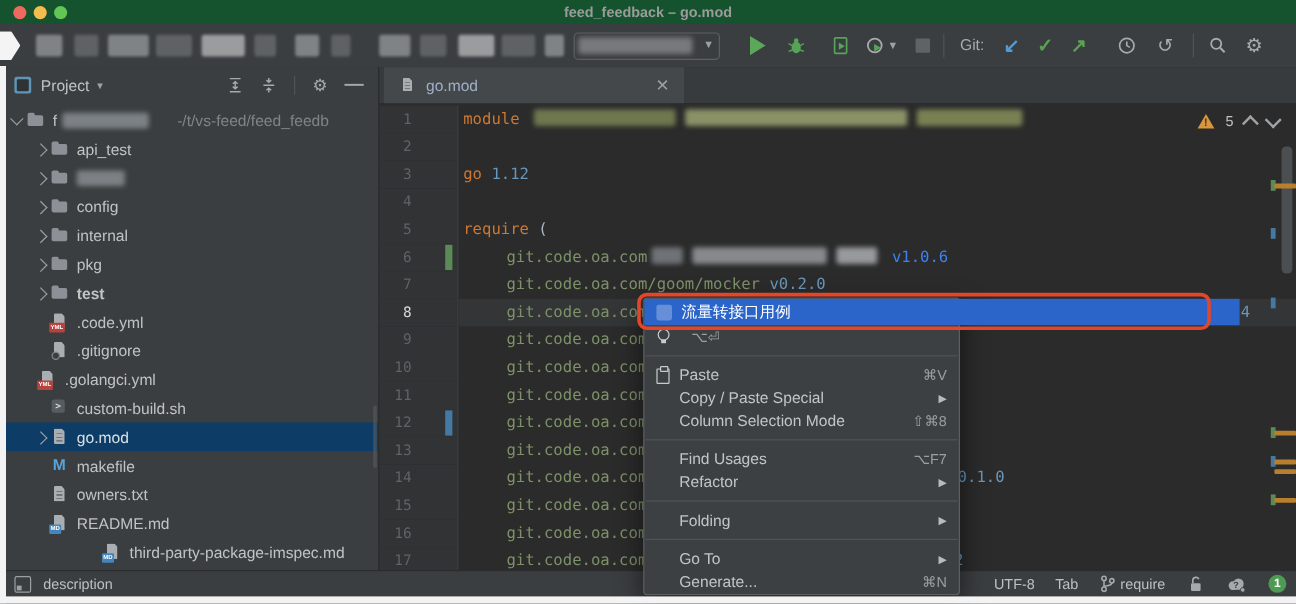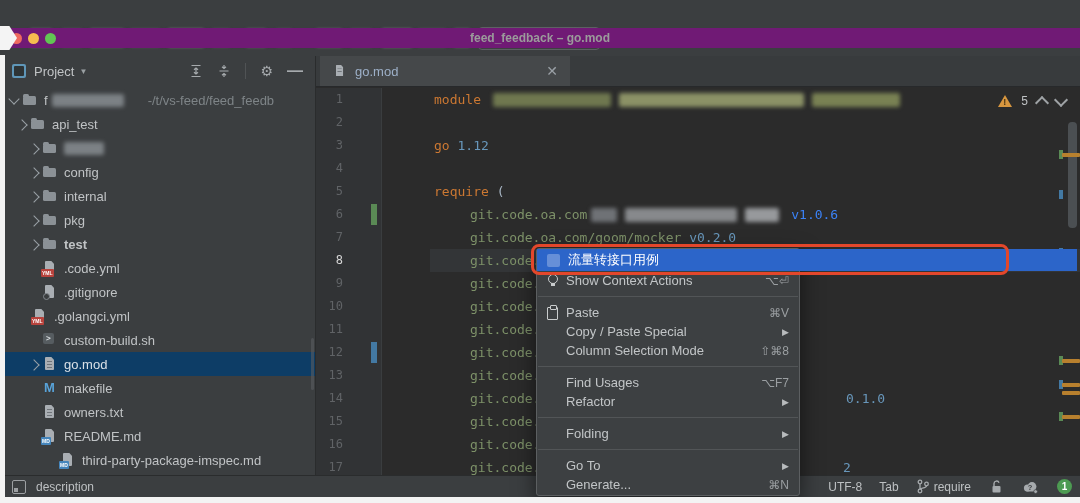--- a/index.html
+++ b/index.html
@@ -1,19 +1,19 @@
 <!DOCTYPE html>
 <html><head>
 <meta charset="utf-8">
 <style>
   html,body{margin:0;padding:0;background:#ffffff;}
   .stage{position:relative;width:1080px;height:503px;background:#3b3e40;overflow:hidden;
          font-family:"Liberation Sans",sans-serif;-webkit-font-smoothing:antialiased;}
   
-  .titlebar{position:absolute;left:0;top:0;right:0;height:20px;background:#701a75;z-index:5;margin-top:28px;}
+  .titlebar{position:absolute;left:0;top:0;right:0;height:20px;background:#14532d;z-index:5;}
   .tl{position:absolute;top:4.5px;width:11px;height:11px;border-radius:50%;}
   .tl.red{left:11px;background:#ee6a5f;} .tl.yel{left:28px;background:#f5bd4f;} .tl.grn{left:45px;background:#62c554;}
   .wtitle{position:absolute;left:0;right:0;top:0;height:20px;line-height:20px;text-align:center;
           font-size:12px;font-weight:bold;color:#9b9b9b;}
   
   .toolbar{position:absolute;left:0;top:20px;right:0;height:36px;background:#3b3e40;z-index:4;}
   .rb{position:absolute;top:9px;height:18px;border-radius:2px;filter:blur(1.5px);}
   .combo{position:absolute;left:478px;top:7px;width:120px;height:21px;border:1px solid #5d6062;border-radius:4px;}
   .combo .fill{position:absolute;left:3px;top:3px;width:95px;height:14px;background:#77797b;border-radius:2px;filter:blur(2px);}
   .combo .arr{position:absolute;right:4px;top:4px;color:#9aa0a3;font-size:9px;}
@@ -80,21 +80,21 @@
   .cup{width:8px;height:8px;border-left:2px solid #9fa3a6;border-top:2px solid #9fa3a6;transform:rotate(45deg);margin-top:3px;}
   .cdown{width:8px;height:8px;border-left:2px solid #9fa3a6;border-top:2px solid #9fa3a6;transform:rotate(225deg);margin-top:-3px;}
   .codewrap{position:absolute;left:0;top:30px;right:0;bottom:0;padding-top:2px;}
   .line{height:23px;display:flex;}
   .gut{width:65px;flex:0 0 65px;position:relative;background:#313335;border-right:1px solid #3a3d3f;}
   .num{position:absolute;right:38px;top:0;color:#606366;font:12px/23px "DejaVu Sans Mono",monospace;}
   .line.cur .num{color:#d6d6d6;}
   .gmark{position:absolute;left:55px;top:1px;width:6px;height:21px;}
   .gmark.green{background:#5a8a55;} .gmark.blue{background:#4379a3;}
   .codecell{flex:1;position:relative;font:13px/23px "DejaVu Sans Mono",monospace;color:#a9b7c6;
-            padding-left:4px;white-space:pre;overflow:visible;margin-left:48px;}
+            padding-left:4px;white-space:pre;overflow:visible;}
   .line.cur .codecell{background:#333537;}
   .ind1{padding-left:40px;}
   .seg-kw{color:#cc7832;} .seg-num{color:#6897bb;} .seg-str{color:#7d9168;} .seg-pl{color:#a9b7c6;} .seg-dim{color:#3b82f6;}
   .rseg{display:inline-block;height:14px;vertical-align:middle;border-radius:2px;margin:0 4px 2px 4px;filter:blur(2.2px);}
   .ro1{background:#6f774f;} .ro2{background:#8b9166;} .ro3{background:#798153;}
   .rg1{background:#6f7276;} .rg2{background:#87898c;} .rg3{background:#97999c;}
   .frag{position:absolute;top:0;font:13px/23px "DejaVu Sans Mono",monospace;}
   
   .stripe{position:absolute;right:0;top:30px;width:26px;bottom:0;}
   .thumb{position:absolute;right:3px;top:36px;width:9px;height:106px;background:#4b4f52;border-radius:4px;}
@@ -109,21 +109,21 @@
   .mi .mic{width:15px;height:15px;position:relative;flex:0 0 15px;margin-right:6px;}
   .mi .mlabel{flex:1;white-space:nowrap;overflow:hidden;}
   .mi .msc{color:#9b9fa2;font-size:12px;margin-left:10px;}
   .mi .msub{color:#b8bbbd;font-size:9px;margin-left:10px;}
   .msep{height:1px;background:#525557;margin:6px 1px;}
   .mic.lightbulb:before{content:"";position:absolute;left:3px;top:1px;width:8px;height:8px;border:1.4px solid #c9cccd;border-radius:50%;}
   .mic.lightbulb:after{content:"";position:absolute;left:5.5px;top:10px;width:4px;height:3px;background:#c9cccd;}
   .mic.clipboard:before{content:"";position:absolute;left:2px;top:2px;width:9px;height:11px;border:1.4px solid #c9cccd;border-radius:1px;}
   .mic.clipboard:after{content:"";position:absolute;left:5px;top:0px;width:5px;height:3px;background:#3d4042;border:1.4px solid #c9cccd;border-radius:1px;}
   
-  .popup{position:absolute;left:537px;top:249px;width:540px;height:22px;background:#2c65c9;z-index:60;
+  .popup{position:absolute;left:537px;top:249px;width:496px;height:22px;background:#2c65c9;z-index:60;
          display:flex;align-items:center;color:#fff;font-size:13px;}
   .popup .pic{width:13px;height:13px;border-radius:2px;background:rgba(255,255,255,.28);margin:0 8px 0 10px;}
   .ring{position:absolute;left:531px;top:244px;width:478px;height:31px;box-sizing:border-box;border:3px solid #e3472b;
         border-radius:8px;z-index:61;}
   
   .statusbar{position:absolute;left:0;right:0;bottom:6px;height:21px;background:#3b3e40;border-top:1px solid #2a2c2d;
              display:flex;align-items:center;color:#bdc0c2;font-size:12px;z-index:10;}
   .sb-ico{width:12px;height:12px;border:1.4px solid #9da0a3;border-radius:2px;margin:0 10px 0 12px;position:relative;}
   .sb-ico:after{content:"";position:absolute;left:1px;bottom:1px;width:4px;height:4px;background:#9da0a3;}
   .sb-right{margin-left:auto;display:flex;align-items:center;gap:17px;padding-right:8px;}
@@ -245,21 +245,21 @@
     <div class="tree" id="tree">
         <div class="trow" style="padding-left: 6px;">
           <span class="chslot">
             <span class="chev open"></span>
           </span>
           <span class="ic16 icon-folder"></span>
           <span>f</span>
           <span class="redname" style="width: 72px; margin: 0px 0px 0px 4px;"></span>
           <span class="rootpath">-/t/vs-feed/feed_feedb</span>
         </div>
-        <div class="trow" style="padding-left: 14px;">
+        <div class="trow" style="padding-left: 26px;">
           <span class="chslot">
             <span class="chev"></span>
           </span>
           <span class="ic16 icon-folder"></span>
           <span>api_test</span>
         </div>
         <div class="trow" style="padding-left: 26px;">
           <span class="chslot">
             <span class="chev"></span>
           </span>
@@ -329,21 +329,21 @@
         <div class="trow" style="padding-left: 26px;">
           <span class="chslot"></span>
           <span class="ic16 fdoc icon-txt"></span>
           <span>owners.txt</span>
         </div>
         <div class="trow" style="padding-left: 26px;">
           <span class="chslot"></span>
           <span class="ic16 fdoc icon-md"></span>
           <span>README.md</span>
         </div>
-        <div class="trow" style="padding-left: 44px;">
+        <div class="trow" style="padding-left: 30px; margin-left: 40px;">
           <span class="chslot"></span>
           <span class="ic16 fdoc icon-md"></span>
           <span>third-party-package-imspec.md</span>
         </div>
       </div>
     <div class="pscroll"></div>
   </div>
 
   <div class="editor">
     <div class="tabbar">
@@ -509,21 +509,20 @@
         <text x="9" y="10.6" font-size="7.5" font-weight="bold" fill="#3b3e40" text-anchor="middle">?</text>
         <circle cx="14.6" cy="12.6" r="1.9" fill="#a6aaad" stroke="#3b3e40" stroke-width="0.7"></circle>
       </svg>
       <span class="badge">1</span>
     </span>
   </div>
 
   <div class="menu" id="menu">
       <div class="mi">
         <span class="mic lightbulb"></span>
-        <span class="mlabel">Show Context Actions</span>
         <span class="msc">⌥⏎</span>
       </div>
       <div class="msep"></div>
       <div class="mi">
         <span class="mic clipboard"></span>
         <span class="mlabel">Paste</span>
         <span class="msc">⌘V</span>
       </div>
       <div class="mi">
         <span class="mic"></span>

